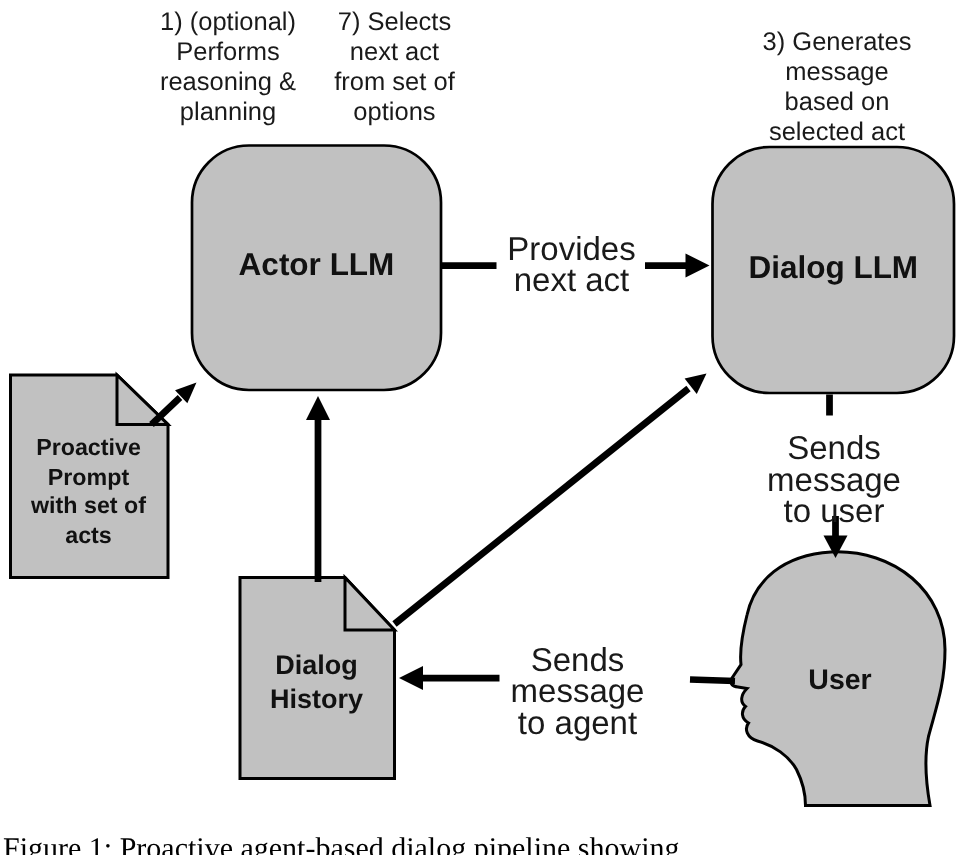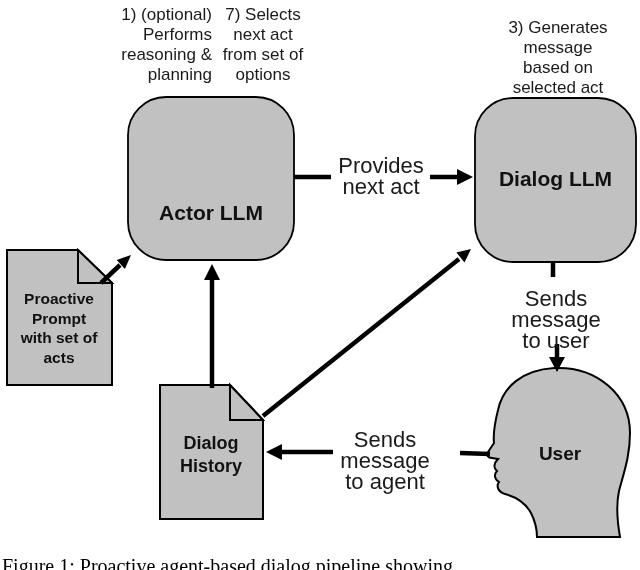--- a/index.html
+++ b/index.html
@@ -67,34 +67,34 @@
 
     <line x1="557" y1="344" x2="557" y2="358" stroke="#000" stroke-width="4.5"></line>
     <polygon points="557,372 549,357 565,357" fill="#000"></polygon>
 
     <line x1="460" y1="453" x2="490" y2="454" stroke="#000" stroke-width="4.5"></line>
 
     <line x1="333" y1="452" x2="280" y2="452" stroke="#000" stroke-width="4.5"></line>
     <polygon points="266,452 282,444 282,460" fill="#000"></polygon>
   </svg>
 
-  <div class="txt note" style="left:92px;top:5px;width:120px;text-align:right;">1) (optional)
+  <div class="txt note" style="left:92px;top:5px;width:120px;">1) (optional)
 Performs
 reasoning &amp;
 planning</div>
   <div class="txt note" style="left:203px;top:5px;width:120px;">7) Selects
 next act
 from set of
 options</div>
   <div class="txt note" style="left:494px;top:18px;width:128px;">3) Generates
 message
 based on
 selected act</div>
 
-  <div class="txt boxlabel" style="left:128px;top:165px;width:166px;margin-top:36px;">Actor LLM</div>
+  <div class="txt boxlabel" style="left:128px;top:165px;width:166px;">Actor LLM</div>
   <div class="txt boxlabel" style="left:475px;top:167px;width:161px;">Dialog LLM</div>
   <div class="txt doclabel" style="left:9px;top:289px;width:100px;font-size:15.5px;line-height:19.5px;">Proactive
 Prompt
 with set of
 acts</div>
   <div class="txt doclabel" style="left:161px;top:432px;width:100px;font-size:18px;line-height:23px;">Dialog
 History</div>
   <div class="txt doclabel" style="left:520px;top:443px;width:80px;font-size:19px;">User</div>
 
   <div class="txt edgelabel" style="left:330px;top:155px;width:102px;">Provides

